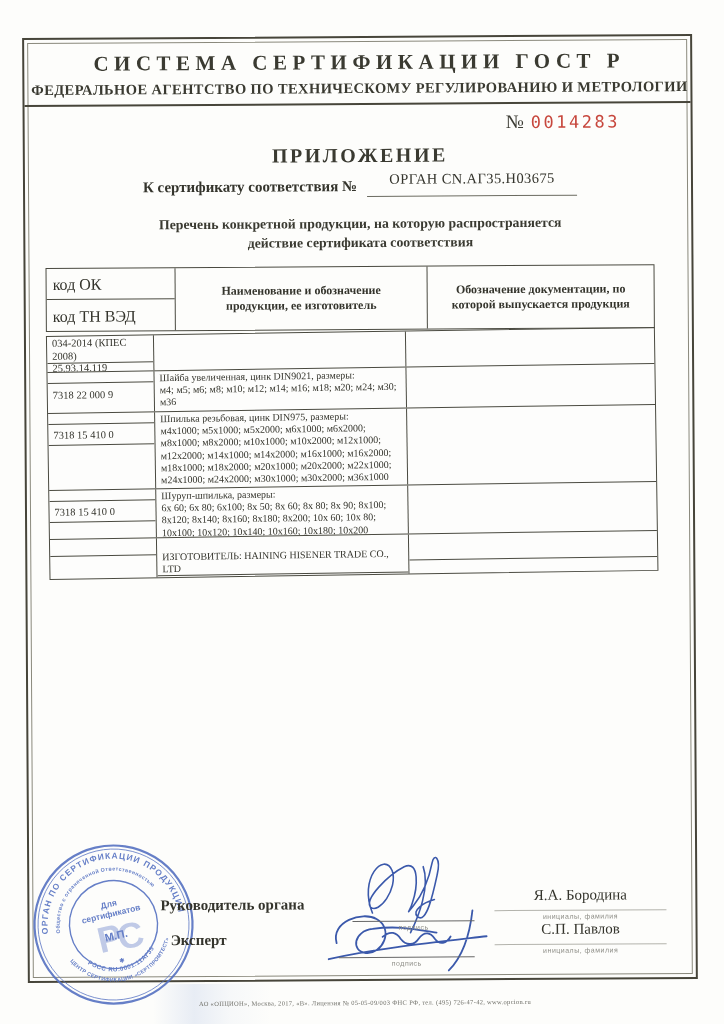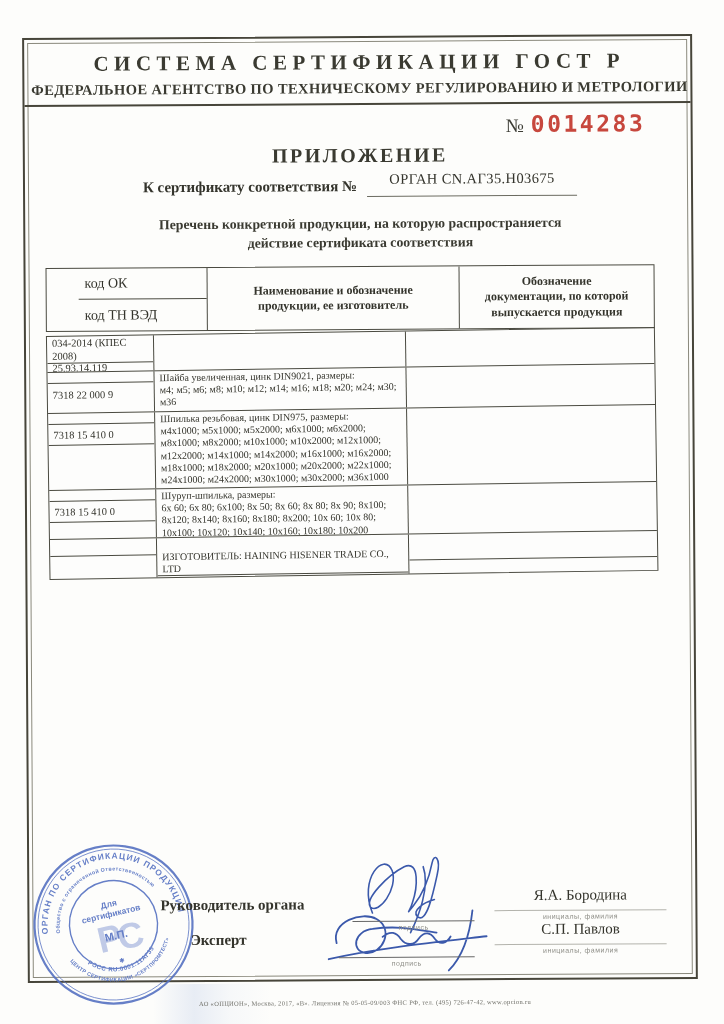--- a/index.html
+++ b/index.html
@@ -21,40 +21,40 @@
 
   
   .sys-title { position:absolute; left:0; right:0; top:50px; text-align:center;
                font-size:21px; font-weight:bold; letter-spacing:5.5px; color:#3a3a31; }
   .agency { position:absolute; left:0; right:0; top:80px; text-align:center;
             font-size:14.5px; font-weight:bold; letter-spacing:0.4px; color:#3a3a31; }
 
   
   .form-no { position:absolute; left:508px; top:112px; display:flex; align-items:baseline; gap:7px; }
   .form-no .sign { font-size:19px; color:#3c3c34; }
-  .form-no .digits { font-family:"DejaVu Sans Mono", monospace; font-size:23px;
-                     letter-spacing:2.5px; color:#c7473d;font-weight:bold; }
+  .form-no .digits { font-family:"DejaVu Sans Mono", monospace; font-size:17px;
+                     letter-spacing:2.5px; color:#c7473d; }
 
   .doc-title { position:absolute; left:0; right:0; top:144px; text-align:center;
                font-size:20px; font-weight:bold; letter-spacing:2.5px; color:#3a3a31; }
 
   .cert-line { position:absolute; left:0; right:0; top:172px; display:flex;
                justify-content:center; align-items:flex-end; }
   .cert-line .lbl { font-size:15px; font-weight:bold; padding-bottom:2px; }
   .cert-no-wrap { display:inline-block; margin-left:10px; padding:0 14px 6px 14px;
                   border-bottom:1.5px solid #6b6b60; min-width:210px; text-align:center; }
   .cert-no-wrap .no { font-size:14.5px; position:relative; top:-2px; letter-spacing:0.4px; }
 
   .purpose { position:absolute; left:0; right:0; top:214px; text-align:center;
              font-size:13.8px; font-weight:bold; line-height:19px; color:#3a3a31; }
 
   
   .tbl-head { position:absolute; left:47px; top:266px; width:609px; height:64px;
               border:1.5px solid #4a4a40; display:flex; }
-  .tbl-head .h1 { width:129px; border-right:1px solid #4a4a40; font-size:14px;margin-left:32px; }
+  .tbl-head .h1 { width:129px; border-right:1px solid #4a4a40; font-size:16px; }
   .tbl-head .h1 .sub1 { height:31px; border-bottom:1px solid #4a4a40; padding:7px 6px 0 6px; }
   .tbl-head .h1 .sub2 { padding:8px 6px 0 6px; }
   .tbl-head .h2 { width:252px; border-right:1px solid #4a4a40; }
   .tbl-head .h3 { flex:1; }
   .tbl-head .h2, .tbl-head .h3 {
       display:flex; align-items:center; justify-content:center; text-align:center;
       font-size:12px; font-weight:bold; line-height:15.5px; padding:0 22px; }
 
   .tbl-body { position:absolute; left:47px; top:334px; width:609px;
               border:1.2px solid #4a4a40; transform:rotate(-0.5deg); transform-origin:0 0;
@@ -73,21 +73,21 @@
   .strip { height:11px; border-bottom:1px solid #4a4a40; }
   .row2 .c1 .code { padding:6px 5px 0 5px; }
   .row3 .c1 .code, .row4 .c1 .code { height:21px; border-bottom:1px solid #4a4a40; padding:5px 5px 0 5px; }
   .row5 .c1 .strip5 { height:17px; border-bottom:1px solid #4a4a40; }
   .row5 .c2 { padding:0; }
   .row5 .c2 .mfr { height:26px; border-bottom:1px solid #4a4a40; padding:1px 5px; white-space:pre-line; }
   .row5 .c3 .c3line { height:26px; border-bottom:1px solid #4a4a40; }
 
   
   .role1 { position:absolute; left:158px; top:896px; font-size:15px; font-weight:bold; }
-  .role2 { position:absolute; left:188px; top:931px; font-size:15px; font-weight:bold; }
+  .role2 { position:absolute; left:168px; top:931px; font-size:15px; font-weight:bold; }
   .sigline1 { position:absolute; left:350px; top:921px; width:122px; height:1px; background:#666; }
   .sigcap1  { position:absolute; left:350px; top:924px; width:122px; text-align:center;
               font-family:"Liberation Sans", sans-serif; font-size:7px; color:#8d8d86; letter-spacing:0.5px; }
   .sigline2 { position:absolute; left:336px; top:957px; width:136px; height:1px; background:#666; }
   .sigcap2  { position:absolute; left:336px; top:960px; width:136px; text-align:center;
               font-family:"Liberation Sans", sans-serif; font-size:7px; color:#8d8d86; letter-spacing:0.5px; }
   .name1 { position:absolute; left:492px; top:888px; width:172px; text-align:center; font-size:15px; }
   .nameline1 { position:absolute; left:492px; top:911px; width:172px; height:1px; background:#b3b3ac; }
   .namecap1 { position:absolute; left:492px; top:914px; width:172px; text-align:center;
               font-family:"Liberation Sans", sans-serif; font-size:7px; color:#8d8d86; letter-spacing:0.5px; }

